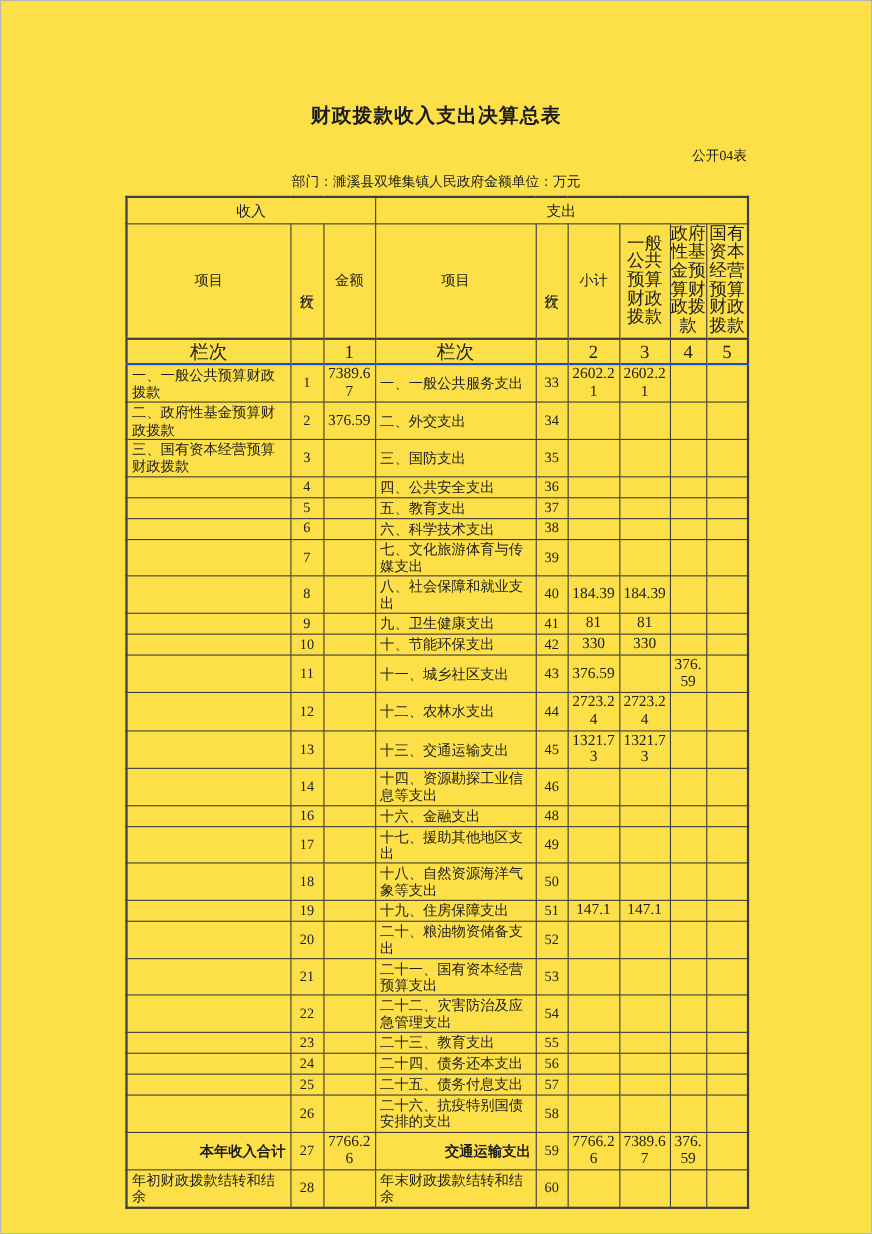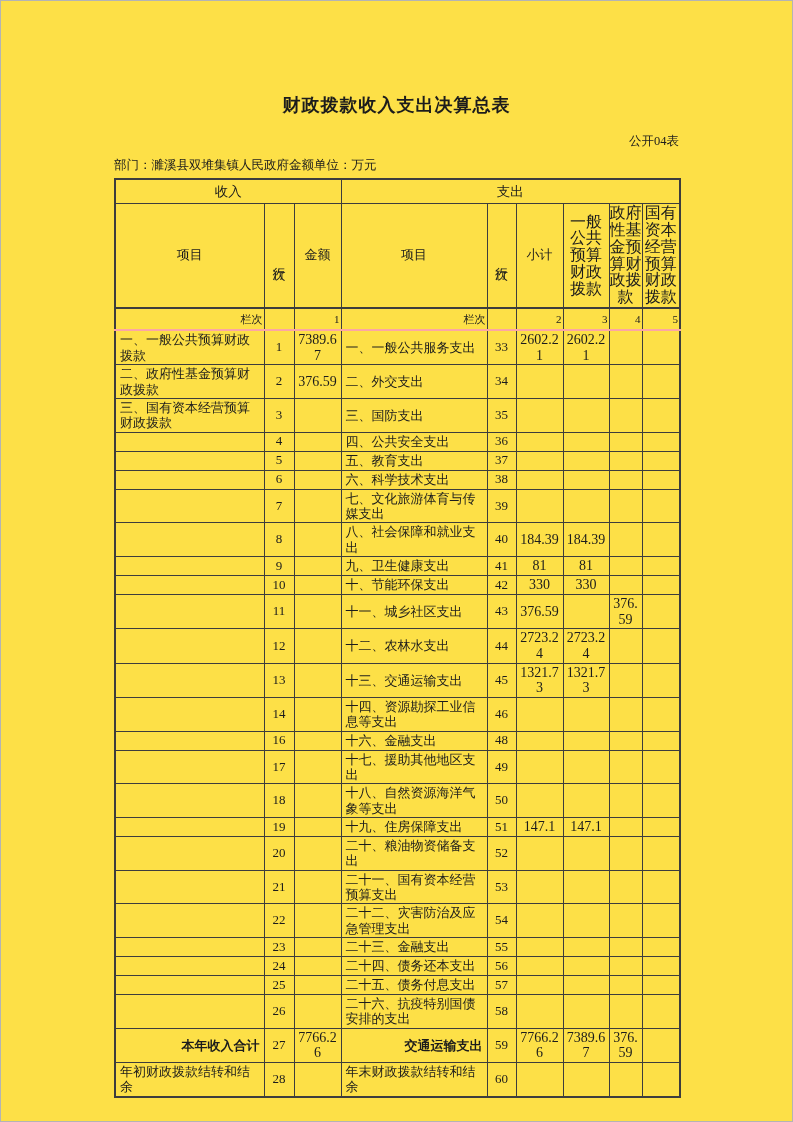--- a/index.html
+++ b/index.html
@@ -24,21 +24,21 @@
     font-family:"Liberation Sans","DejaVu Sans",sans-serif;
   }
   .doc-number{
     margin-top:16px;
     text-align:right;
     font-size:12.5px;
   }
   .meta-row{
     margin-top:7px;
     display:flex;
-    justify-content:flex-start;
+    justify-content:center;
     font-size:12.5px;
     line-height:1.3;
   }
   table.budget{
     border-collapse:collapse;
     table-layout:fixed;
     width:565px;
     margin-top:5px;
     border:2px solid #3d3d3d;
   }
@@ -57,24 +57,23 @@
   .vert-text{
     display:inline-block;
     writing-mode:vertical-rl;
     text-orientation:upright;
     font-size:13px;
     line-height:1;
     letter-spacing:1px;
   }
   tr.colindex-row th{
     height:18px;
-    font-size:11px;
+    font-size:17px;
     border-top:2px solid #3d3d3d;
-    border-bottom:2px solid #fca5a5;
-    text-align:right;
+    border-bottom:2px solid #1d4ed8;
   }
   tbody td{font-size:14px;line-height:1.12;height:16px;}
   tbody td.item{
     text-align:left;
     font-size:13px;
     line-height:1.18;
     padding:1px 4px;
   }
   tbody td.num{font-size:13px;}
   tbody tr.total-row td.item{
@@ -363,21 +362,21 @@
             <td class="num">54</td>
             <td class="val"></td>
             <td class="val"></td>
             <td class="val"></td>
             <td class="val"></td>
           </tr>
           <tr>
             <td class="item"></td>
             <td class="num">23</td>
             <td class="val"></td>
-            <td class="item">二十三、金融支出</td>
+            <td class="item">二十三、教育支出</td>
             <td class="num">55</td>
             <td class="val"></td>
             <td class="val"></td>
             <td class="val"></td>
             <td class="val"></td>
           </tr>
           <tr>
             <td class="item"></td>
             <td class="num">24</td>
             <td class="val"></td>

